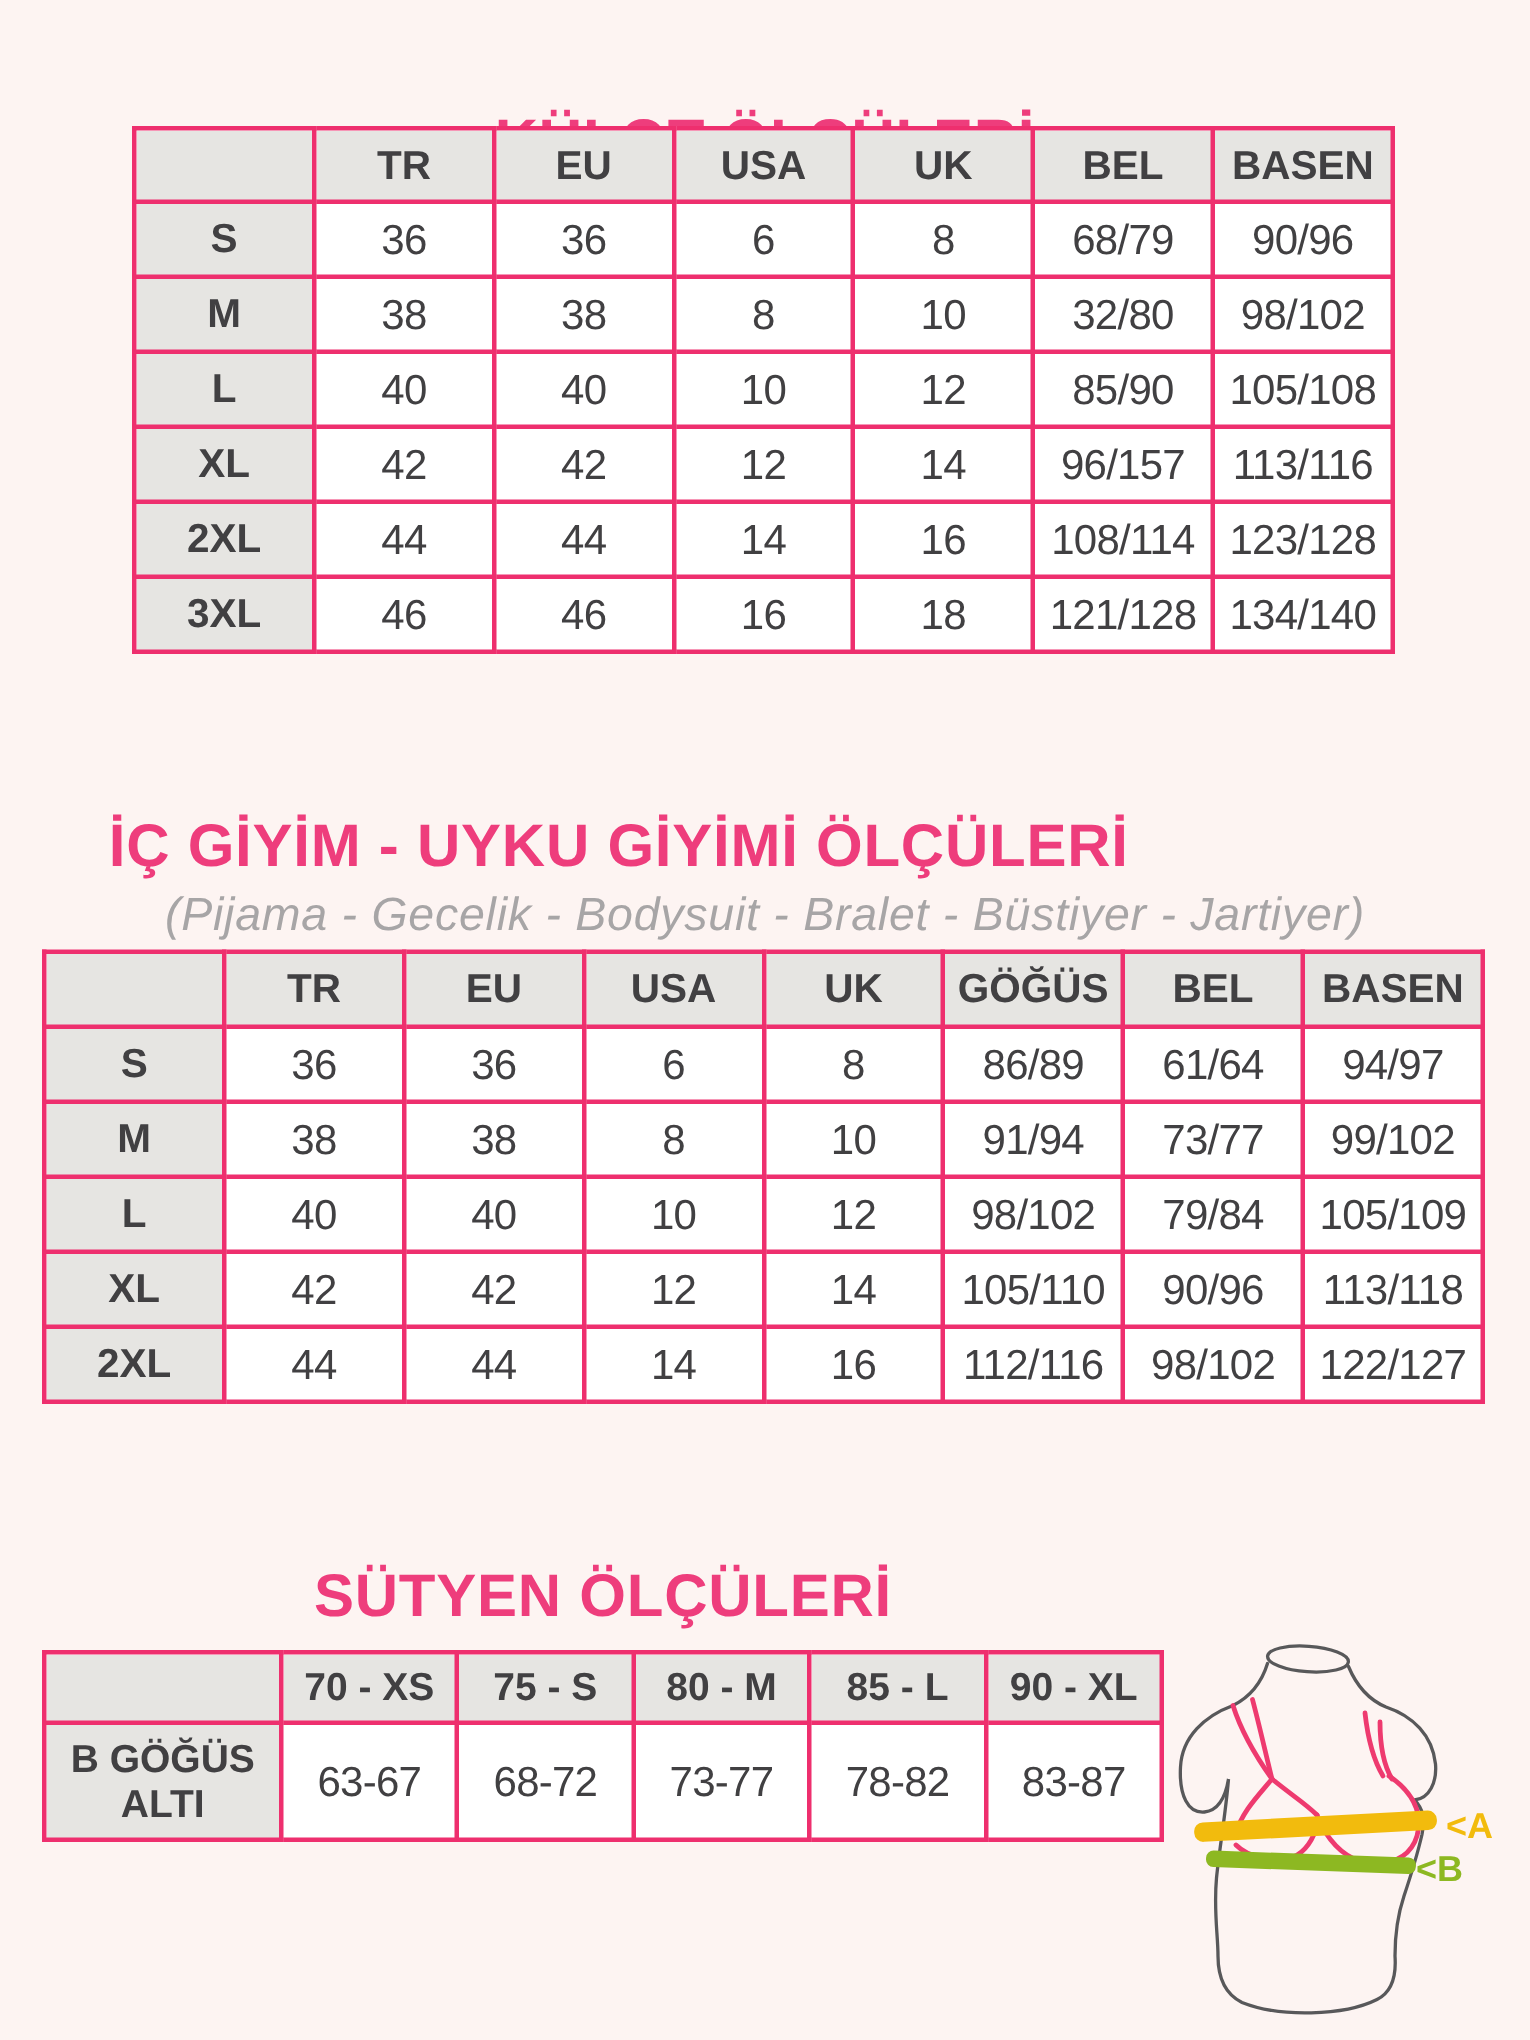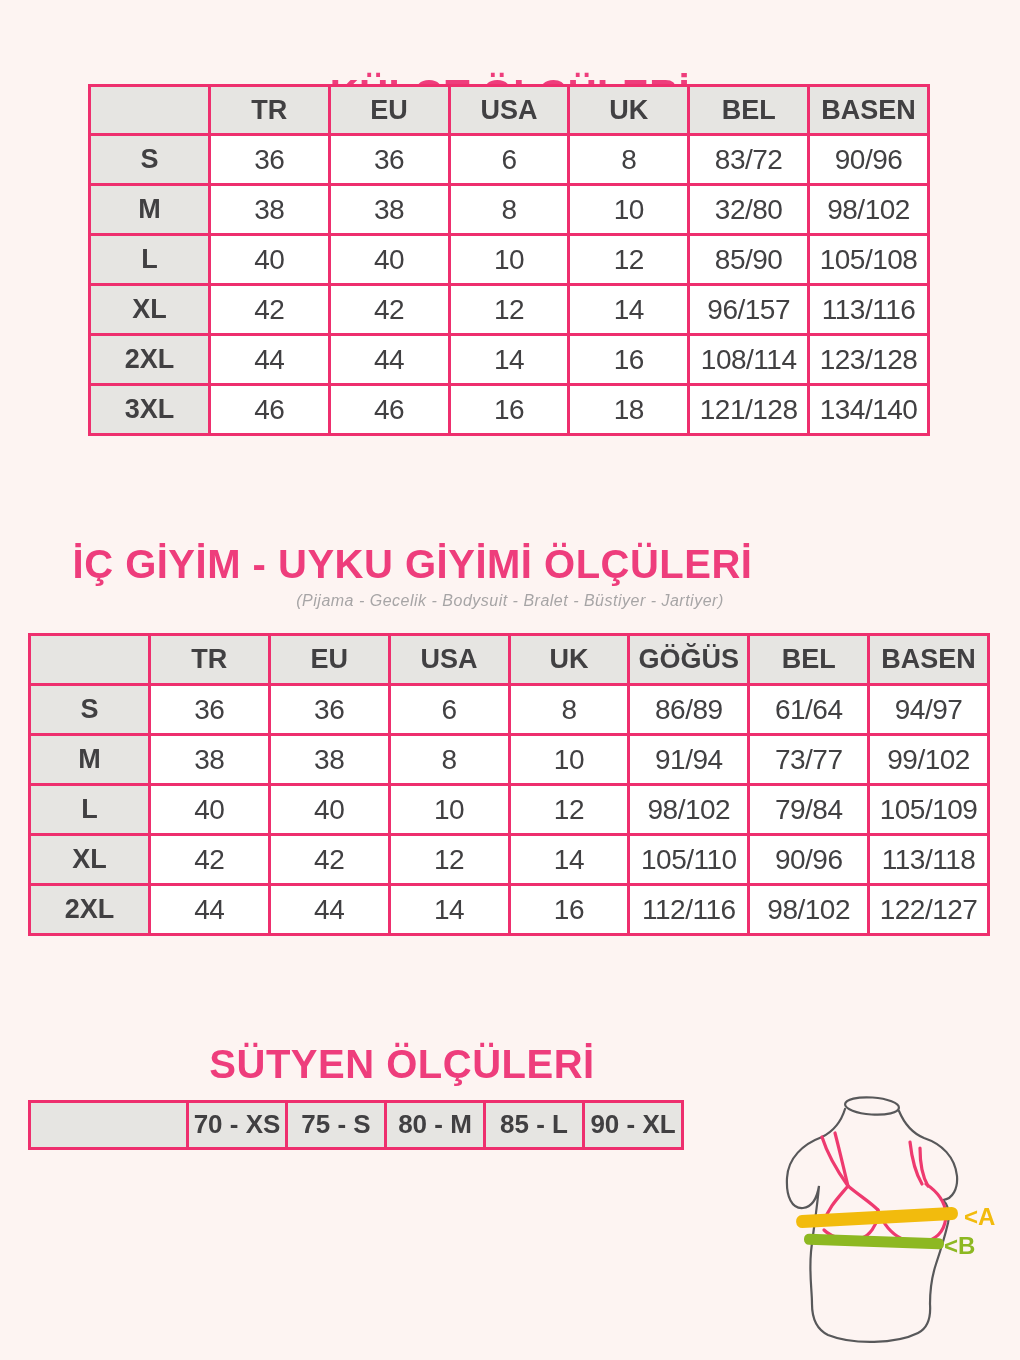--- a/index.html
+++ b/index.html
@@ -18,21 +18,21 @@
     text-align:center;
     font-size:40px;
     letter-spacing:0.5px;
     line-height:1.1;
     white-space:nowrap;
   }
   #title1 { top:32px;  left:0; width:1020px;margin-top:40px; }
   #title2 { top:542px; left:0; width:825px; }
   #subtitle2 {
     position:absolute; top:592px; left:0; width:1020px;
-    text-align:center; font-size:16px; font-style:italic;
+    text-align:center; font-size:31px; font-style:italic;
     color:#a7a5a6; letter-spacing:0.5px;
   }
   #title3 { top:1042px; left:28px; width:748px; }
 
   table.sizes {
     position:absolute;
     border-collapse:collapse;
     table-layout:fixed;
     background:#ffffff;
   }
@@ -51,21 +51,21 @@
     line-height:1.12;
   }
   table.sizes td {
     background:#ffffff;
     font-weight:normal;
     font-size:28px;
     letter-spacing:-0.5px;
   }
   #table1 { left:88px; top:84px;  width:842px; }
   #table2 { left:28px; top:633px; width:962px; }
-  #table3 { left:28px; top:1100px; width:656px; }
+  #table3 { left:28px; top:1100px; width:748px; }
   #table1 thead tr { height:49px; }
   #table1 tbody tr { height:50px; }
   #table2 thead tr { height:50px; }
   #table2 tbody tr { height:50px; }
   #table3 thead tr { height:47px; }
   #table3 tbody tr { height:78px; }
   #table3 th { font-size:26px; }
 
   #bra-illustration { position:absolute; left:778px; top:1080px; }
 </style>
@@ -86,21 +86,21 @@
         <th>BASEN</th>
       </tr>
     </thead>
     <tbody>
       <tr>
         <th>S</th>
         <td>36</td>
         <td>36</td>
         <td>6</td>
         <td>8</td>
-        <td>83/72</td>
+        <td>68/79</td>
         <td>90/96</td>
       </tr>
       <tr>
         <th>M</th>
         <td>38</td>
         <td>38</td>
         <td>8</td>
         <td>10</td>
         <td>32/80</td>
         <td>98/102</td>
@@ -222,20 +222,28 @@
       <tr>
         <th style="width: 155px;"></th>
         <th>70 - XS</th>
         <th>75 - S</th>
         <th>80 - M</th>
         <th>85 - L</th>
         <th>90 - XL</th>
       </tr>
     </thead>
     <tbody>
+      <tr>
+        <th>B GÖĞÜS ALTI</th>
+        <td>63-67</td>
+        <td>68-72</td>
+        <td>73-77</td>
+        <td>78-82</td>
+        <td>83-87</td>
+      </tr>
     </tbody>
   </table>
 
 <svg id="bra-illustration" width="242" height="272" viewBox="0 0 242 272">
 
   <g fill="none" stroke="#58585a" stroke-width="2.2" stroke-linecap="round">
     <ellipse cx="94" cy="26" rx="27" ry="8.5" transform="rotate(4 94 26)"></ellipse>
     <path d="M 67 29
              C 63 42 56 51 44 57
              C 25 64 10 78 9 98

